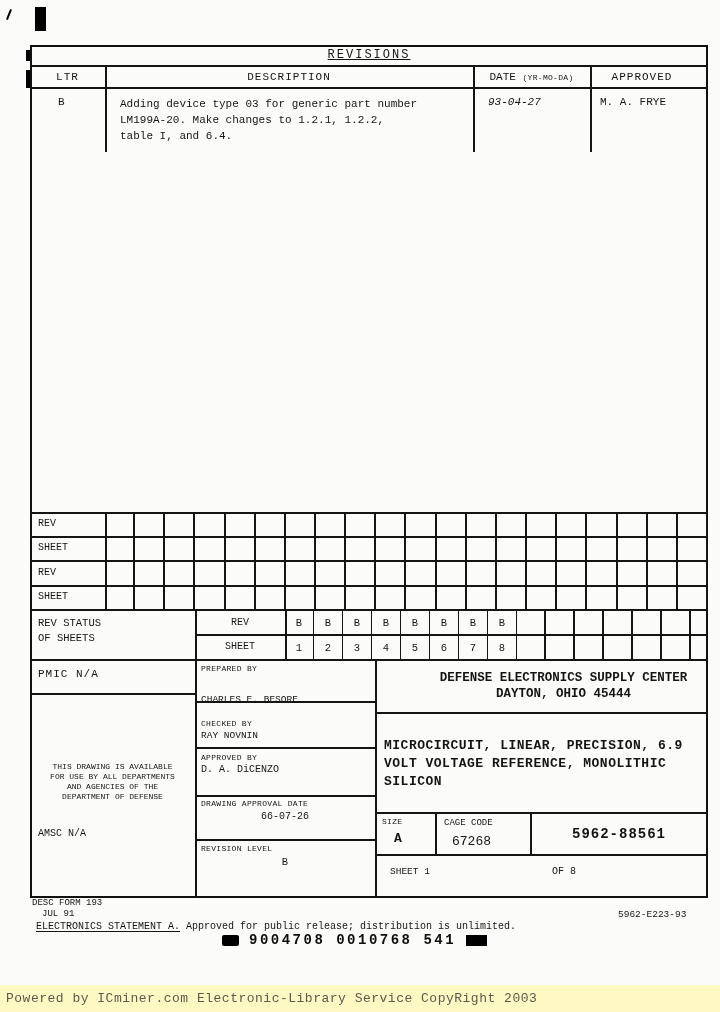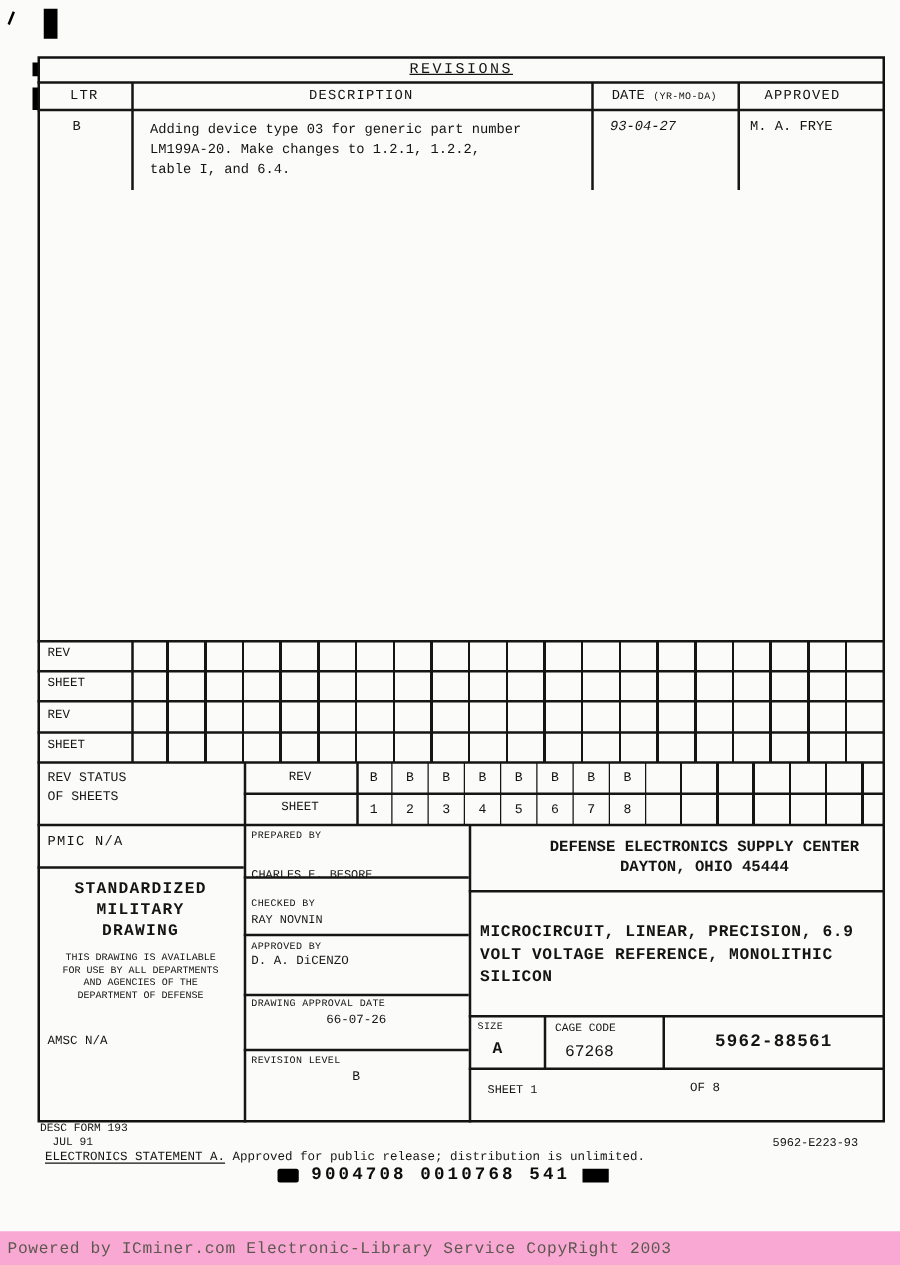--- a/index.html
+++ b/index.html
@@ -18,21 +18,21 @@
   .grid-cells{
     background-image:repeating-linear-gradient(to right,transparent 0 28.15px,#151515 28.15px 30.15px);
   }
   .status-filler{
     background-image:repeating-linear-gradient(to right,transparent 0 27px,#151515 27px 29px);
   }
   .cellrow{display:flex;}
   .vcell{width:29px;height:25px;border-right:1.5px solid #151515;box-sizing:border-box;
     display:flex;align-items:center;justify-content:center;font-size:10.5px;}
   .artifact{position:absolute;background:#000;}
-  .watermark-bar{position:absolute;left:0;top:985px;width:720px;height:27px;background:#f9a8d4;}
+  .watermark-bar{position:absolute;left:0;top:985px;width:720px;height:27px;background:#fef9c3;}
   .watermark-text{position:absolute;left:6px;top:6px;color:#5d584f;font-size:13px;letter-spacing:0.5px;}
   .barcode-row{display:flex;align-items:center;gap:10px;}
   .bartext{font-size:14px;font-weight:bold;letter-spacing:2.5px;color:#0d0d0d;}
   .mark{background:#000;display:inline-block;}
   u{text-underline-offset:2px;}
 </style>
 </head>
 <body>
 
 <div class="page">
@@ -107,23 +107,20 @@
   </div>
   <div class="abs status-filler" style="left:517px;top:610px;width:191px;height:50px;"></div>
 
   <div class="hline" style="left:195px;top:634px;width:513px;"></div>
   <div class="hline" style="left:30px;top:659px;width:678px;"></div>
   <div class="vline" style="left:285px;top:610px;height:50px;"></div>
   <div class="vline" style="left:195px;top:610px;height:288px;"></div>
 
   <div class="abs" style="left:38px;top:668px;font-size:11px;letter-spacing:1px;">PMIC N/A</div>
   <div class="hline" style="left:30px;top:693px;width:165px;"></div>
-  <div class="abs ml center" style="left:30px;top:702px;width:165px;font-size:13px;font-weight:bold;line-height:17px;letter-spacing:1px;">STANDARDIZED
-MILITARY
-DRAWING</div>
   <div class="abs ml center" style="left:34px;top:762px;width:157px;font-size:8px;line-height:10px;">THIS DRAWING IS AVAILABLE
 FOR USE BY ALL DEPARTMENTS
 AND AGENCIES OF THE
 DEPARTMENT OF DEFENSE</div>
   <div class="abs" style="left:38px;top:828px;font-size:10px;">AMSC N/A</div>
 
   <div class="abs small" style="left:201px;top:664px;">PREPARED BY</div>
   <div class="abs" style="left:201px;top:694px;font-size:9.5px;">CHARLES E. BESORE</div>
   <div class="hline" style="left:195px;top:701px;width:180px;"></div>
 

